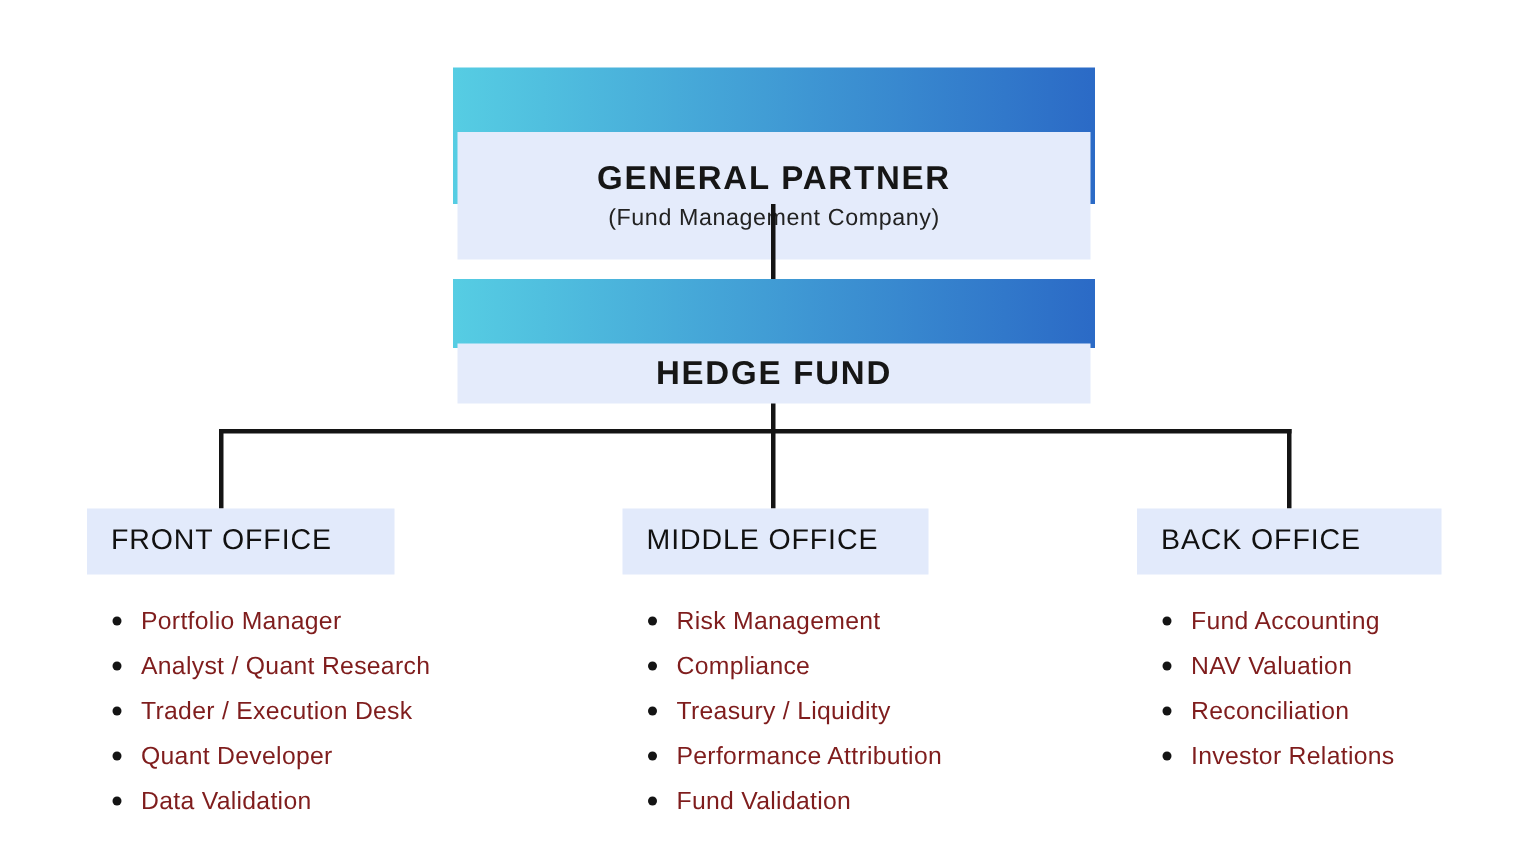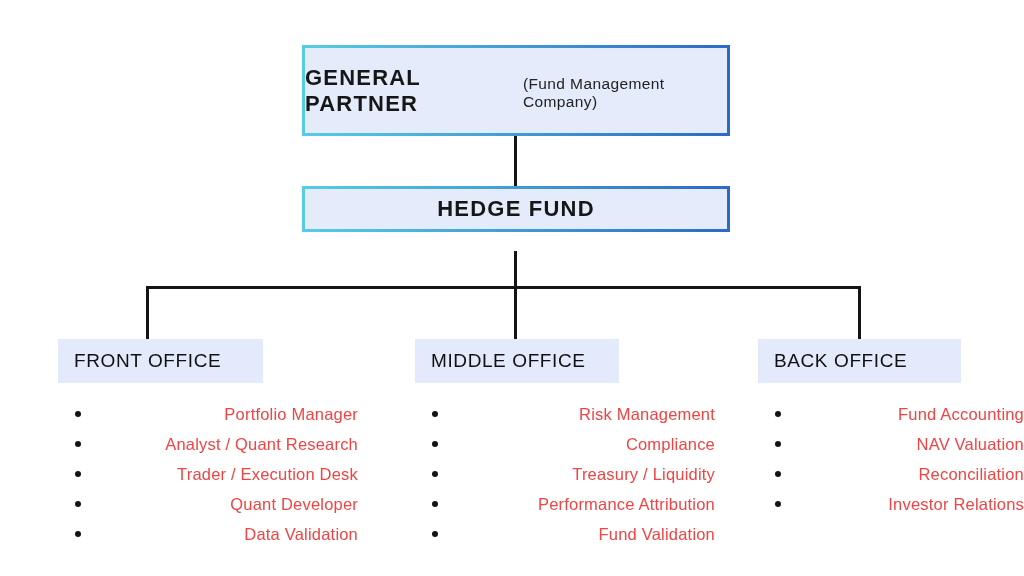--- a/index.html
+++ b/index.html
@@ -21,23 +21,24 @@
   .gbox {
     position: absolute;
     background: linear-gradient(to right, #56cde3, #2b6ac6);
     padding: 3px;
   }
   .gbox-inner {
     width: 100%;
     height: 100%;
     background: #e4ebfb;
     display: flex;
-    flex-direction: row;
+    flex-direction: column;
     align-items: center;
     justify-content: center;
+    margin-top: 40px;
   }
   .gbox-title {
     font-size: 22px;
     font-weight: bold;
     letter-spacing: 1.2px;
     color: #161616;
   }
   .gbox-subtitle {
     font-size: 15.5px;
     font-weight: 400;
@@ -82,23 +83,22 @@
   .office-list {
     list-style: none;
     margin-top: 16px;
   }
   .office-list li {
     display: flex;
     align-items: center;
     height: 30px;
     font-size: 16.5px;
     letter-spacing: 0.2px;
-    color: #ef4444;
+    color: #7f1d1d;
     white-space: nowrap;
-    justify-content: space-between;
   }
   .bullet {
     width: 6px;
     height: 6px;
     border-radius: 50%;
     background: #141414;
     margin: 0 13px 0 17px;
     flex: 0 0 auto;
   }
 </style>

